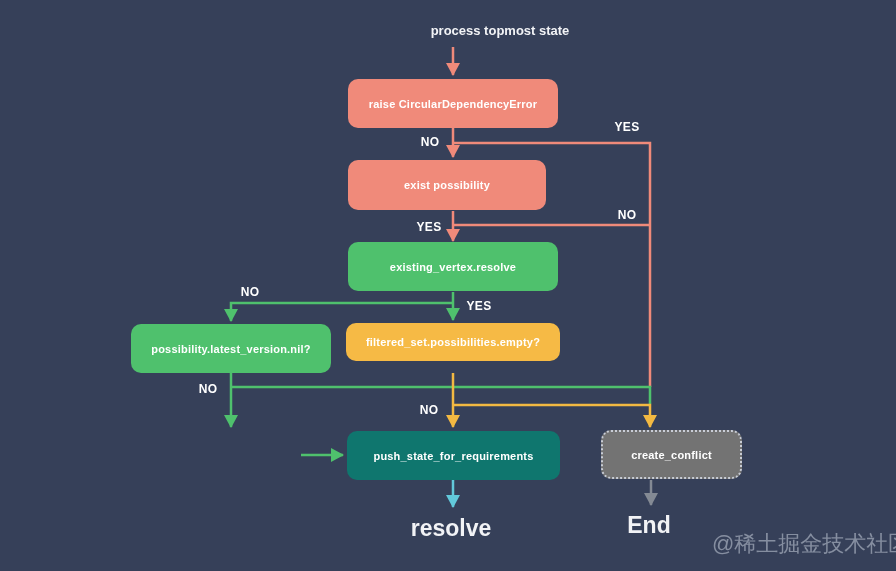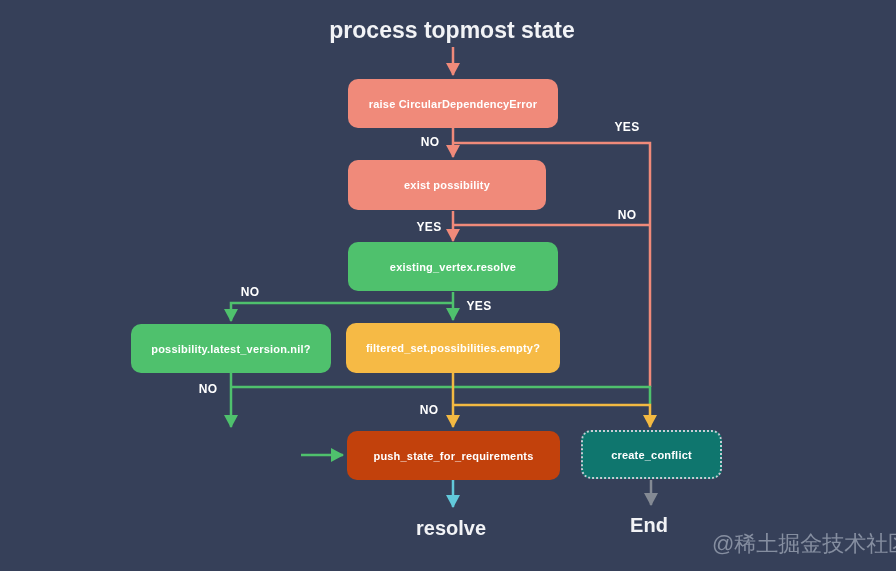--- a/index.html
+++ b/index.html
@@ -10,32 +10,32 @@
   }
   .edges { position:absolute; left:0; top:0; }
   .node {
     position:absolute; display:flex; align-items:center; justify-content:center;
     border-radius:10px; color:#ffffff; font-weight:bold; font-size:11px;
     letter-spacing:0.2px; text-align:right; box-sizing:border-box;
   }
   .node.salmon { background:#f08a7a; }
   .node.green  { background:#4fc16d; }
   .node.yellow { background:#f6ba45; }
-  .node.cyan   { background:#c2410c; }
-  .node.gray   { background:#0f766e; border:2px dotted #c9cdd6; }
+  .node.cyan   { background:#0f766e; }
+  .node.gray   { background:#737373; border:2px dotted #c9cdd6;margin-left:20px; }
   .edge-label {
     position:absolute; transform:translate(-50%,-50%);
     color:#ffffff; font-weight:bold; font-size:12px; letter-spacing:0.3px;
     white-space:nowrap;
   }
   .terminal {
     position:absolute; transform:translate(-50%,-50%);
-    color:#f2f3f6; font-weight:bold; font-size:20px; white-space:nowrap;
+    color:#f2f3f6; font-weight:bold; font-size:23px; white-space:nowrap;
   }
-  .title { font-size:23px; }
+  .title { font-size:13px;margin-left:48px; }
   .watermark {
     position:absolute; left:712px; top:529px;
     color:rgba(198,205,218,0.55); font-size:22px; white-space:nowrap;
   }
 </style>
 </head>
 <body>
 
 <div class="canvas">
 
@@ -77,21 +77,21 @@
 
     <polyline points="651,480 651,505" fill="none" stroke="#848a94" stroke-width="2.5" marker-end="url(#ah-gray)"></polyline>
   </svg>
 
   <div class="terminal title" style="left:452px; top:30px;">process topmost state</div>
 
   <div class="node salmon" style="left:348px; top:79px;  width:210px; height:49px;">raise CircularDependencyError</div>
   <div class="node salmon" style="left:348px; top:160px; width:198px; height:50px;">exist possibility</div>
   <div class="node green" style="left:348px; top:242px; width:210px; height:49px;">existing_vertex.resolve</div>
   <div class="node green" style="left:131px; top:324px; width:200px; height:49px;">possibility.latest_version.nil?</div>
-  <div class="node yellow" style="left:346px; top:323px; width:214px; height:50px;">filtered_set.possibilities.empty?</div>
+  <div class="node yellow" style="left:346px; top:323px; width:214px; height:38px;">filtered_set.possibilities.empty?</div>
   <div class="node cyan" style="left:347px; top:431px; width:213px; height:49px;">push_state_for_requirements</div>
   <div class="node gray" style="left:581px; top:430px; width:141px; height:49px;">create_conflict</div>
 
   <div class="edge-label" style="left:627px; top:127px;">YES</div>
   <div class="edge-label" style="left:430px; top:142px;">NO</div>
   <div class="edge-label" style="left:627px; top:215px;">NO</div>
   <div class="edge-label" style="left:429px; top:227px;">YES</div>
   <div class="edge-label" style="left:250px; top:292px;">NO</div>
   <div class="edge-label" style="left:479px; top:306px;">YES</div>
   <div class="edge-label" style="left:208px; top:389px;">NO</div>

